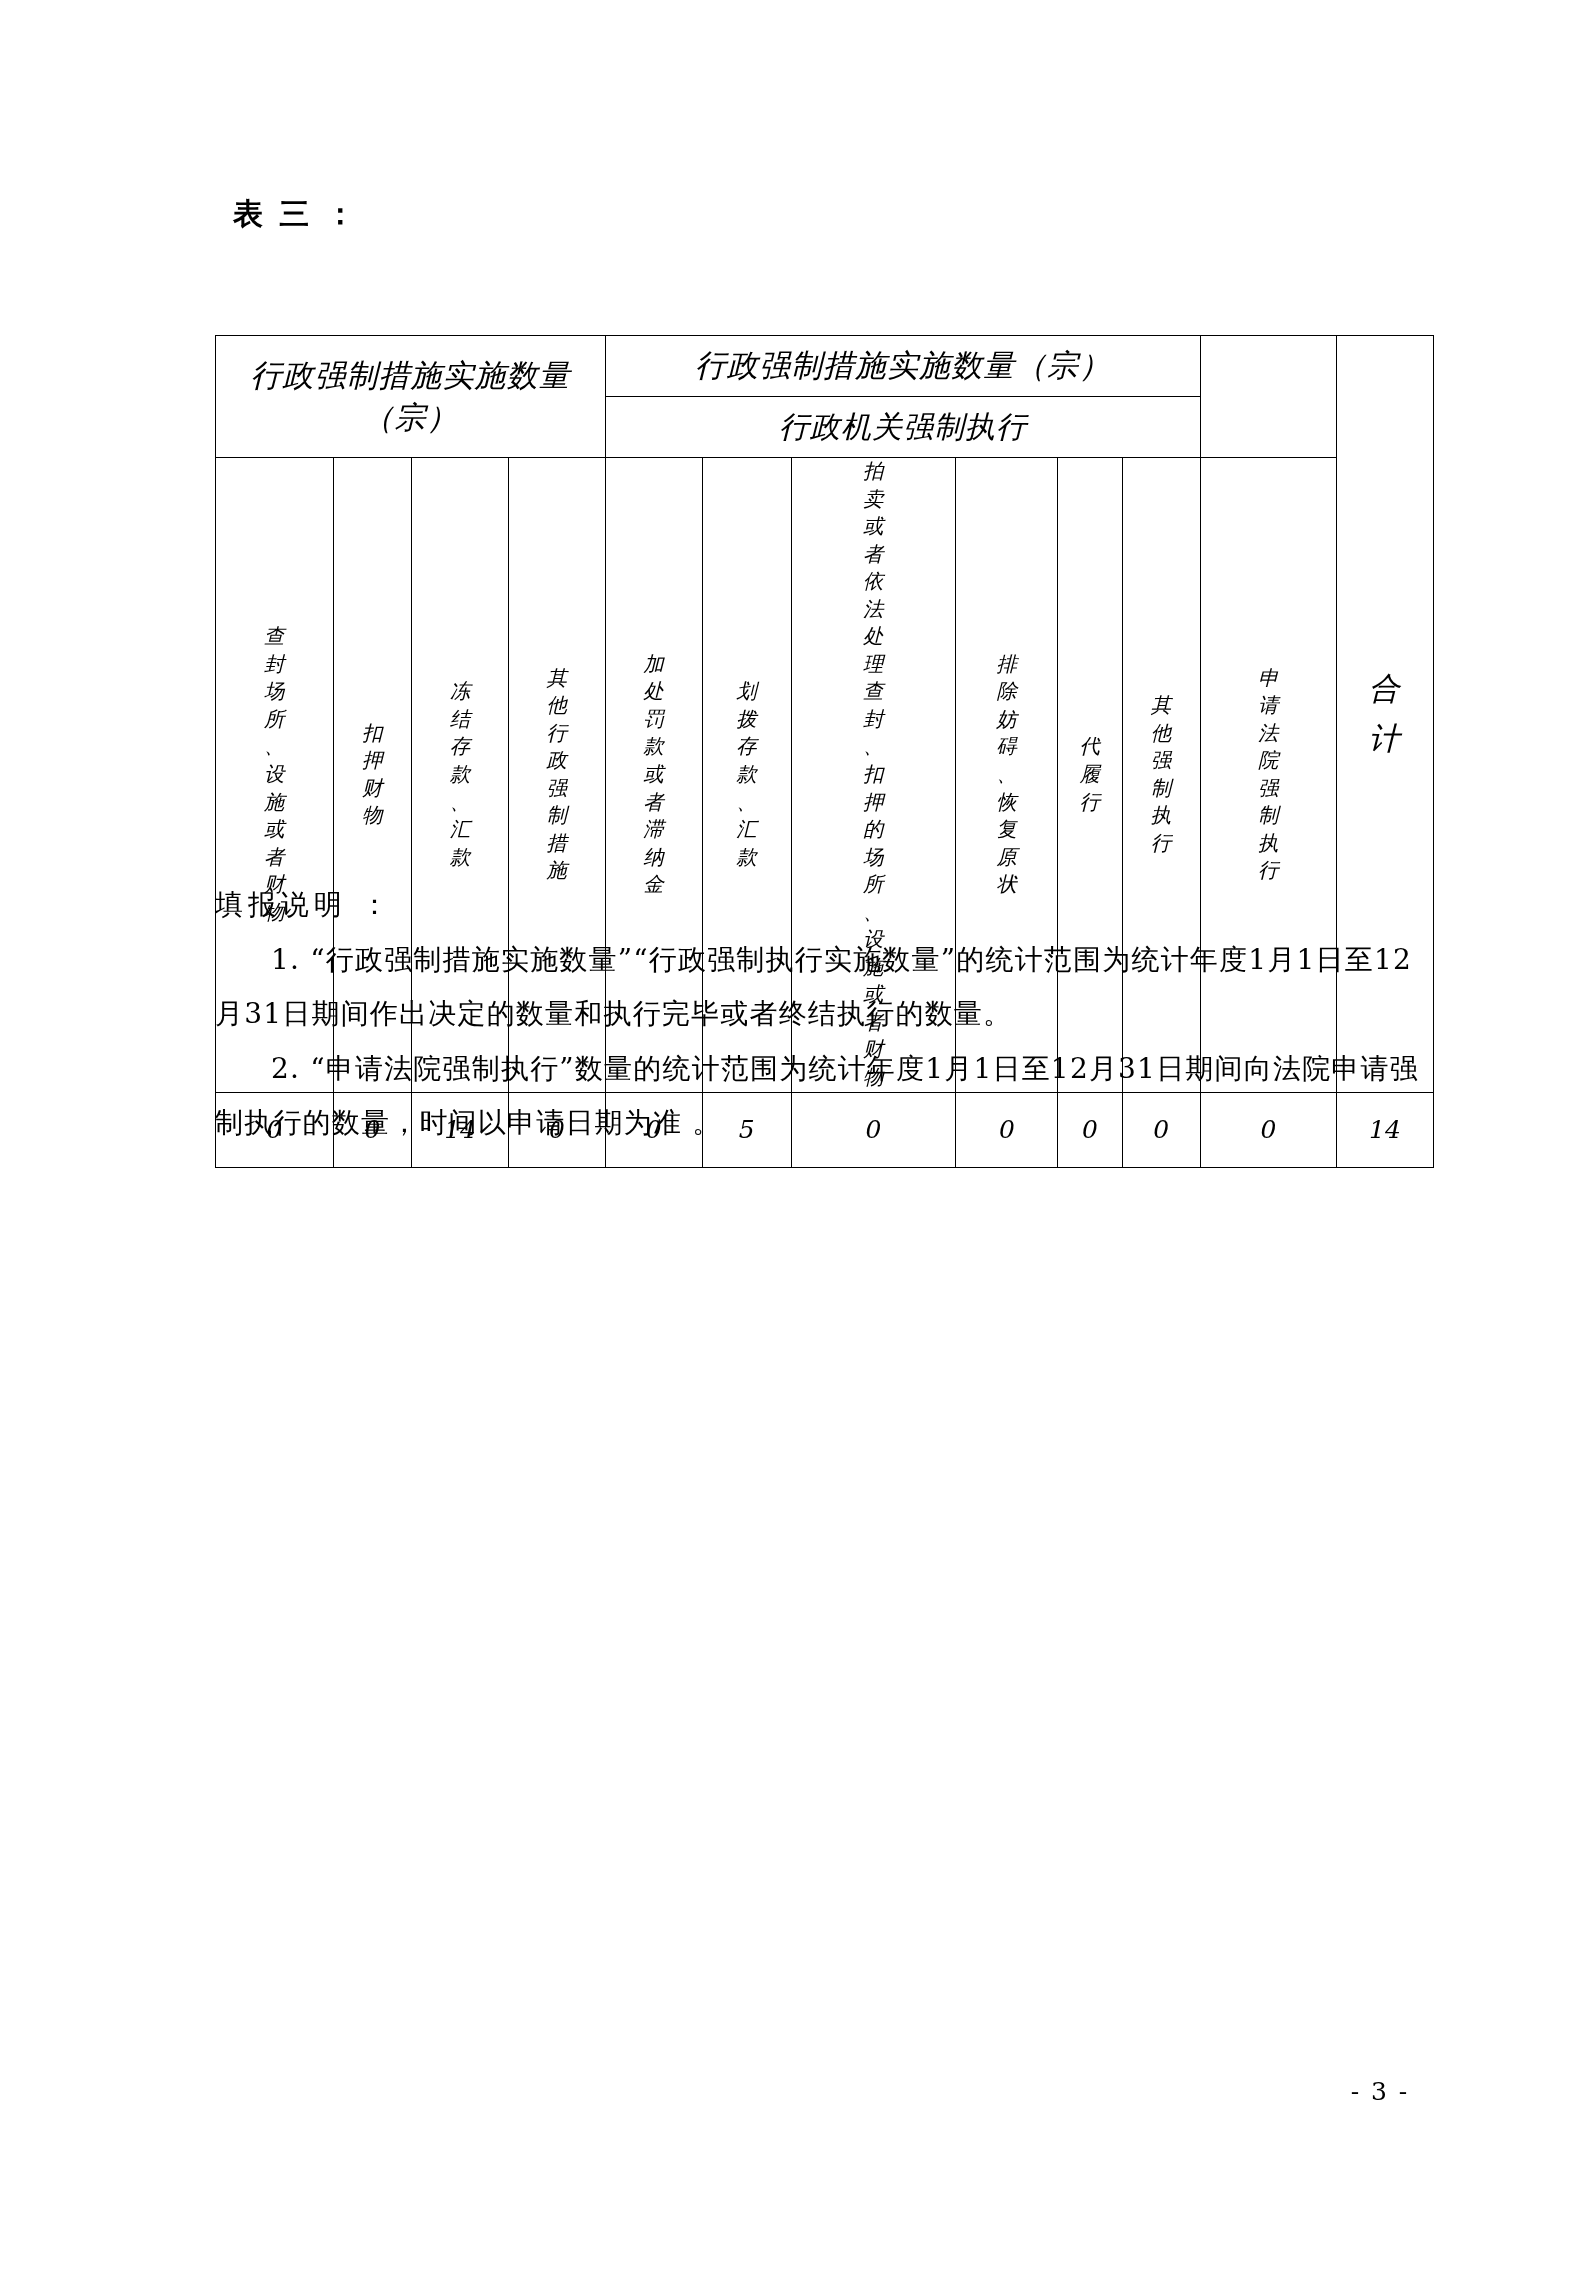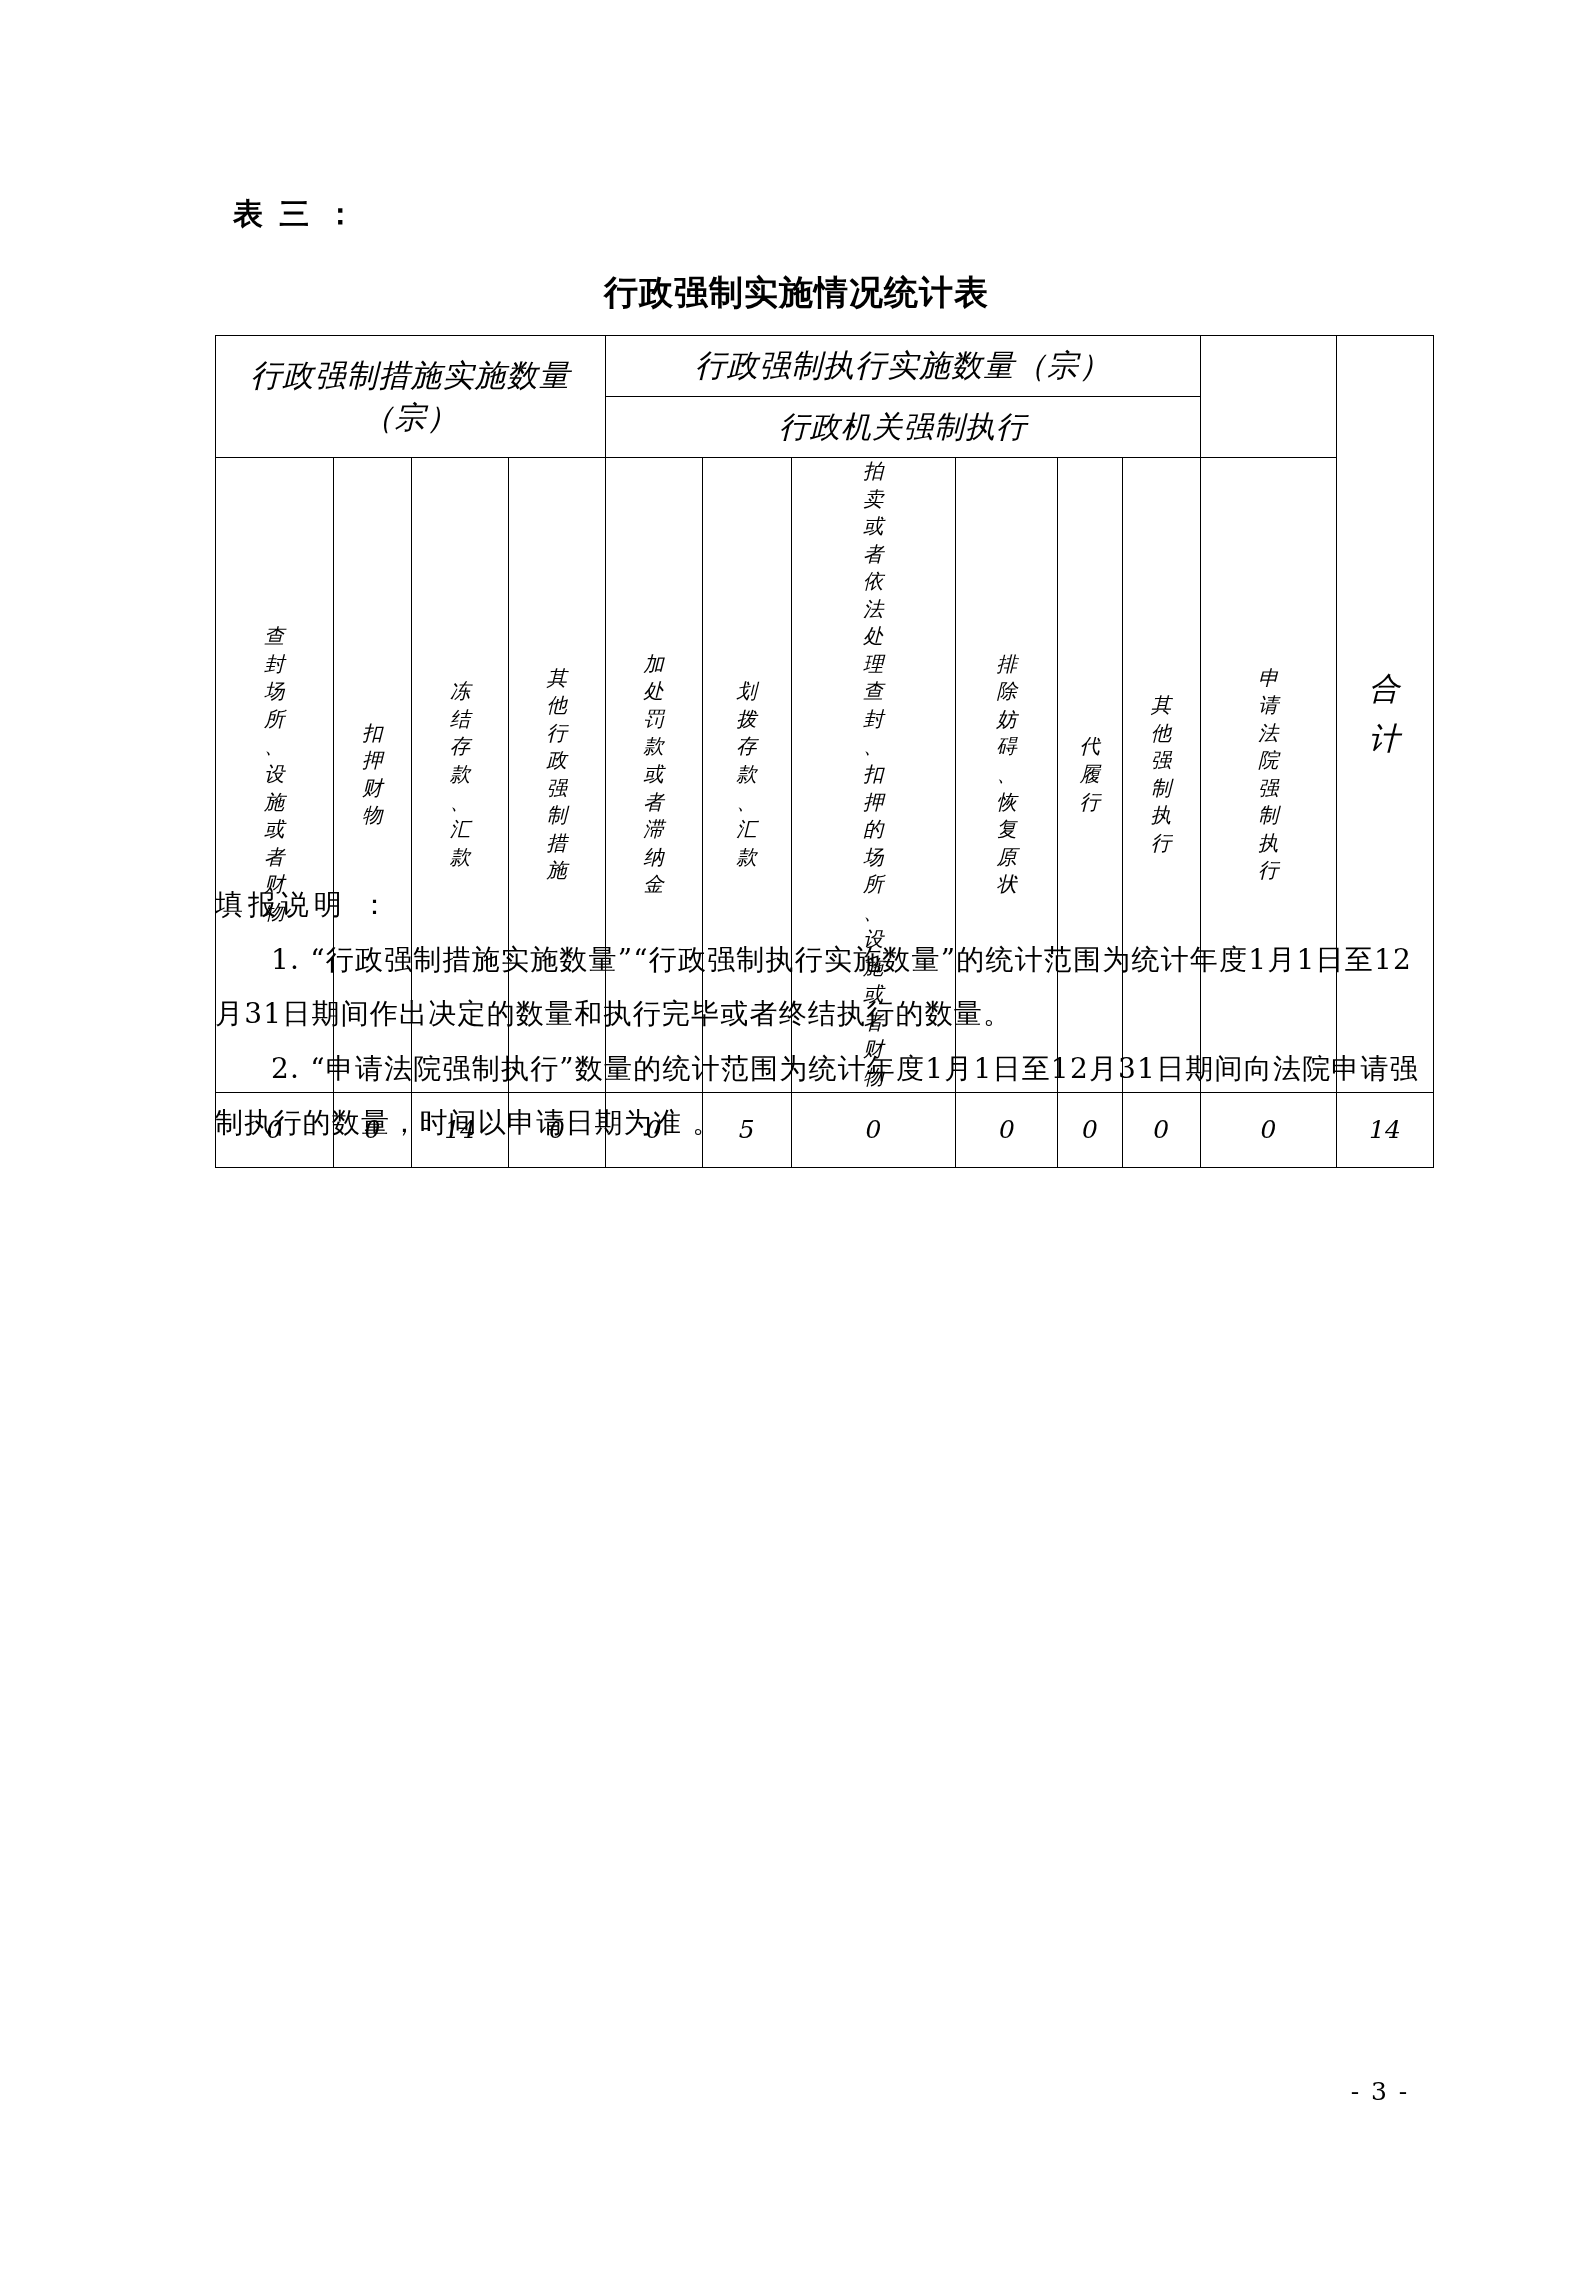--- a/index.html
+++ b/index.html
@@ -122,21 +122,20 @@
     letter-spacing: 1.9px;
   }
 </style>
 </head>
 <body>
 
 <div class="page">
 
   <div class="label-top">表 三 ：</div>
 
-  <div class="doc-title">行政强制实施情况统计表</div>
 
   <table class="stat">
     <colgroup>
       <col style="width:90px">
       <col style="width:60px">
       <col style="width:74px">
       <col style="width:74px">
       <col style="width:74px">
       <col style="width:68px">
       <col style="width:126px">
@@ -145,21 +144,21 @@
       <col style="width:60px">
       <col style="width:104px">
       <col style="width:74px">
     </colgroup>
     <tbody>
       <tr>
         <td class="h1" colspan="4" rowspan="2">
           <div>行政强制措施实施数量</div>
           <div>（宗）</div>
         </td>
-        <td class="h1b" colspan="6">行政强制执行实施数量（宗）</td>
+        <td class="h1b" colspan="6">行政强制措施实施数量（宗）</td>
         <td class="h1" rowspan="2"></td>
         <td class="total-head" rowspan="3">合<br>计</td>
       </tr>
       <tr>
         <td class="hsub" colspan="6">行政机关强制执行</td>
       </tr>
       <tr>
         <td class="vcell">
           <span class="wrap">
               <div>查</div>

